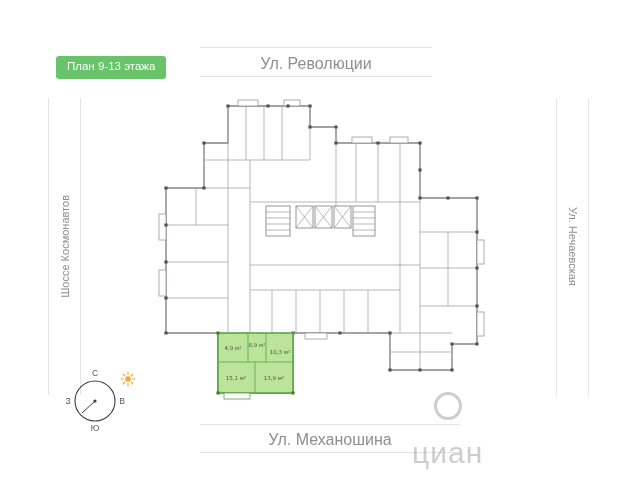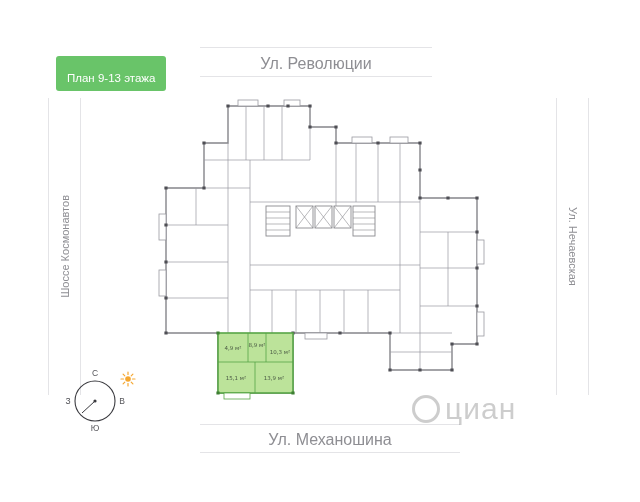--- a/index.html
+++ b/index.html
@@ -1,21 +1,21 @@
 <!DOCTYPE html>
 <html><head>
 <meta charset="utf-8">
 <style>
   html,body{margin:0;padding:0;background:#fff;}
   .page{position:relative;width:640px;height:502px;background:#fff;overflow:hidden;
         font-family:"Liberation Sans",sans-serif;}
 
   
   .badge{position:absolute;left:56px;top:56px;background:#69C469;color:#fff;
-         font-size:11.5px;line-height:1;padding:17px 11px 6px;border-radius:3px;}
+         font-size:11.5px;line-height:1;padding:5px 11px 6px;border-radius:3px;}
 
   
   .hline{position:absolute;height:1px;background:#e4e4e7;}
   .vline{position:absolute;width:1px;background:#e4e4e7;}
   .street-label-h{position:absolute;color:#8e8e93;font-size:16px;text-align:center;}
   .vwrap{position:absolute;display:flex;align-items:center;justify-content:center;
          color:#8e8e93;font-size:11px;}
   .vtext-up{writing-mode:vertical-rl;transform:rotate(180deg);}
   .vtext-down{writing-mode:vertical-rl;}
 
@@ -36,21 +36,21 @@
   
   .compass{position:absolute;left:53px;top:360px;}
   .compass .ring{fill:none;stroke:#3a3a3f;stroke-width:1.1;}
   .compass .needle{stroke:#3a3a3f;stroke-width:1;}
   .compass .letter{font-size:8.5px;fill:#55555a;text-anchor:middle;font-family:"Liberation Sans",sans-serif;}
   .compass .sun{fill:#F5A731;}
   .compass .ray{stroke:#F5A731;stroke-width:1.2;stroke-linecap:round;}
 
   
   .watermark{position:absolute;left:412px;top:392px;color:#8a8a8a;opacity:0.42;
-             font-size:30px;letter-spacing:1px;display:flex;align-items:center;gap:5px;}
+             font-size:30px;letter-spacing:1px;display:flex;align-items:center;gap:16px;flex-direction:column;}
   .wm-circle{display:inline-block;width:22px;height:22px;border:3px solid currentColor;border-radius:50%;}
 </style>
 </head>
 <body>
 
 <div class="page">
 
   <div class="badge">План 9-13 этажа</div>
 
   <div class="hline" style="left:200px;top:47px;width:232px;"></div>

